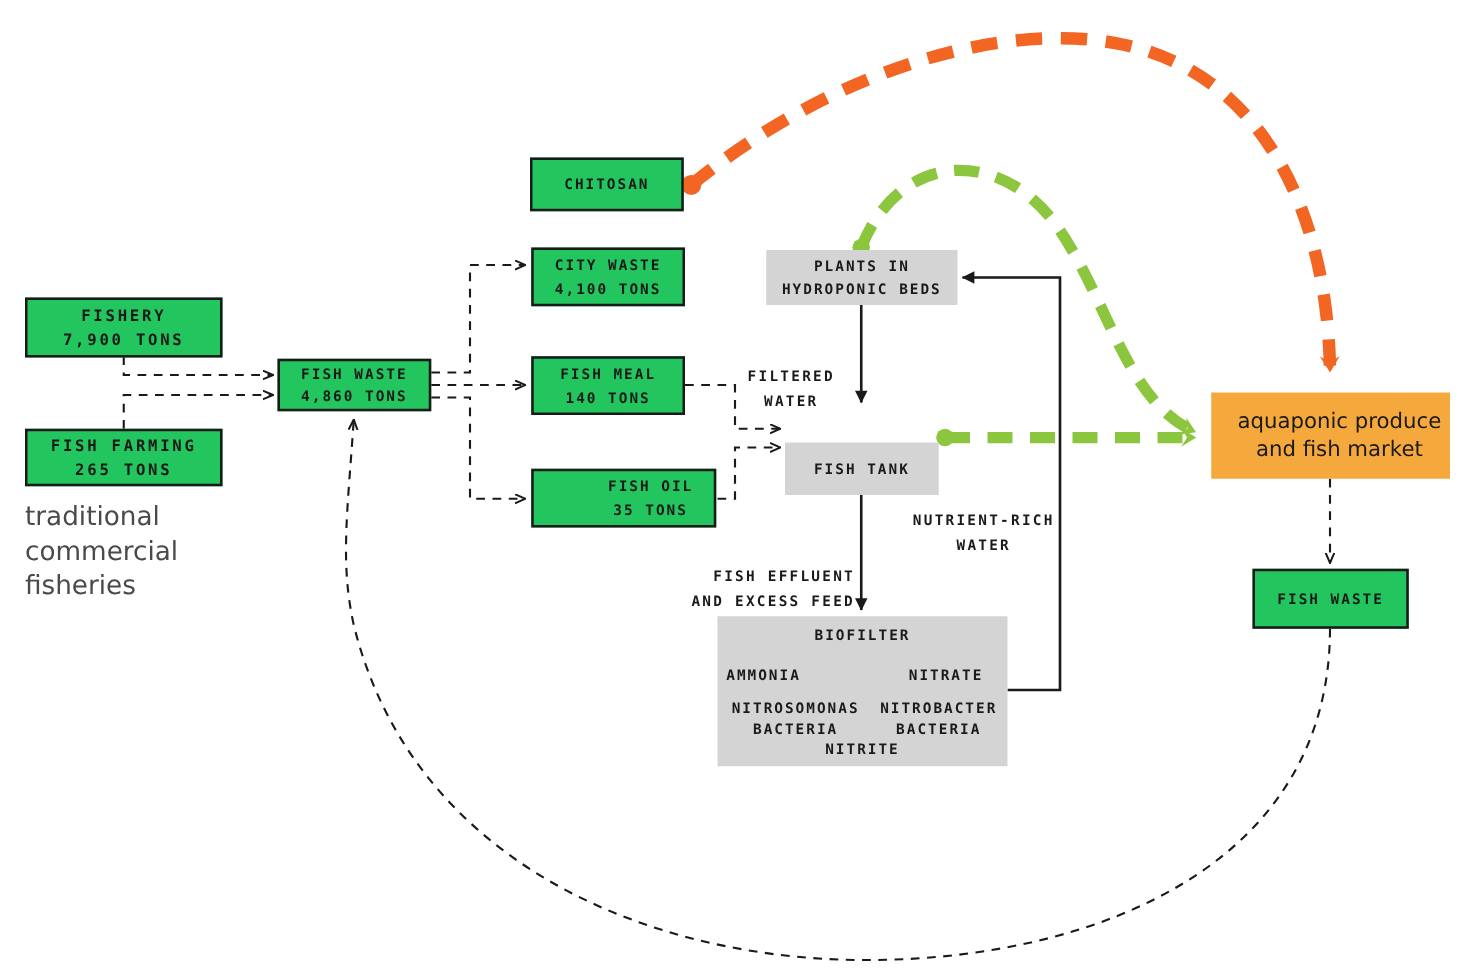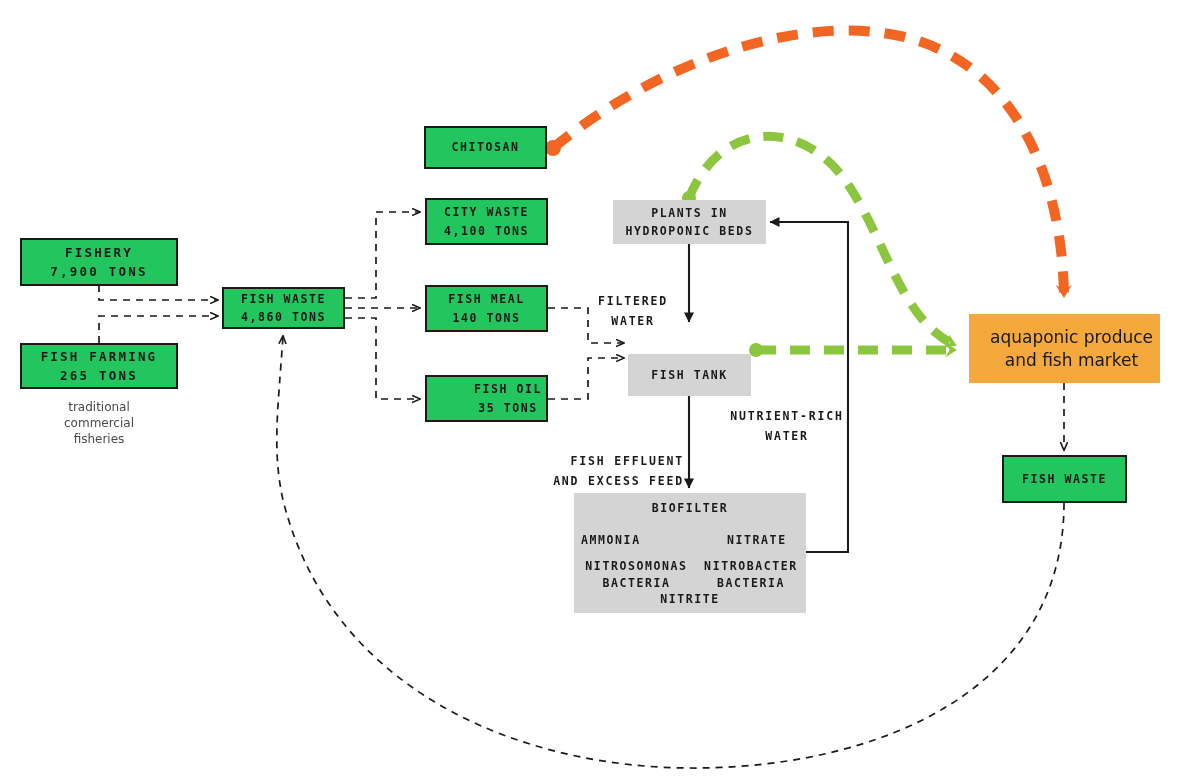--- a/index.html
+++ b/index.html
@@ -10,22 +10,22 @@
         align-items:center;justify-content:center;text-align:center;}
   .boxed{border:2.5px solid #1a1a1a;background:#22c55e;}
   .grey{background:#d4d4d4;border:none;}
   .orange{background:#f5a83c;border:none;}
   .mono{font-family:"DejaVu Sans Mono", monospace;letter-spacing:2.2px;
         font-size:12.5px;color:#1a1a1a;line-height:1.55;font-weight:700;}
   .mono-sm{font-family:"DejaVu Sans Mono", monospace;letter-spacing:1.6px;
         font-size:11.5px;color:#1a1a1a;line-height:1.6;font-weight:700;}
   .sans{font-family:"DejaVu Sans", sans-serif;font-size:17px;color:#1a1a1a;
         line-height:1.35;letter-spacing:0;font-weight:400;}
-  .caption{position:absolute;font-family:"DejaVu Sans", sans-serif;font-size:12px;
-        color:#4a4a4a;line-height:1.32;text-align:center;}
+  .caption{position:absolute;font-family:"DejaVu Sans", sans-serif;font-size:21px;
+        color:#4a4a4a;line-height:1.32;text-align:left;}
   .caption.blue{color:#45b5e8;}
   .edgelab{position:absolute;font-family:"DejaVu Sans Mono", monospace;
         font-size:11.5px;letter-spacing:1.8px;color:#1a1a1a;line-height:1.7;
         text-align:center;font-weight:700;}
 </style>
 </head>
 <body>
 
 <div id="stage">
 
@@ -97,21 +97,21 @@
   <div class="node boxed" style="left:425px;top:198px;width:123px;height:47px;">
     <div class="mono-sm">CITY WASTE</div>
     <div class="mono-sm">4,100 TONS</div>
   </div>
 
   <div class="node boxed" style="left:425px;top:285px;width:123px;height:47px;">
     <div class="mono-sm">FISH MEAL</div>
     <div class="mono-sm">140 TONS</div>
   </div>
 
-  <div class="node boxed" style="left:425px;top:375px;width:123px;height:47px;padding-left:43px;">
+  <div class="node boxed" style="left:425px;top:375px;width:148px;height:47px;padding-left:43px;">
     <div class="mono-sm">FISH OIL</div>
     <div class="mono-sm">35 TONS</div>
   </div>
 
   <div class="node grey" style="left:613px;top:200px;width:153px;height:44px;">
     <div class="mono-sm">PLANTS IN</div>
     <div class="mono-sm">HYDROPONIC BEDS</div>
   </div>
 
   <div class="node grey" style="left:628px;top:327px;width:123px;height:42px;margin-top:27px;">

